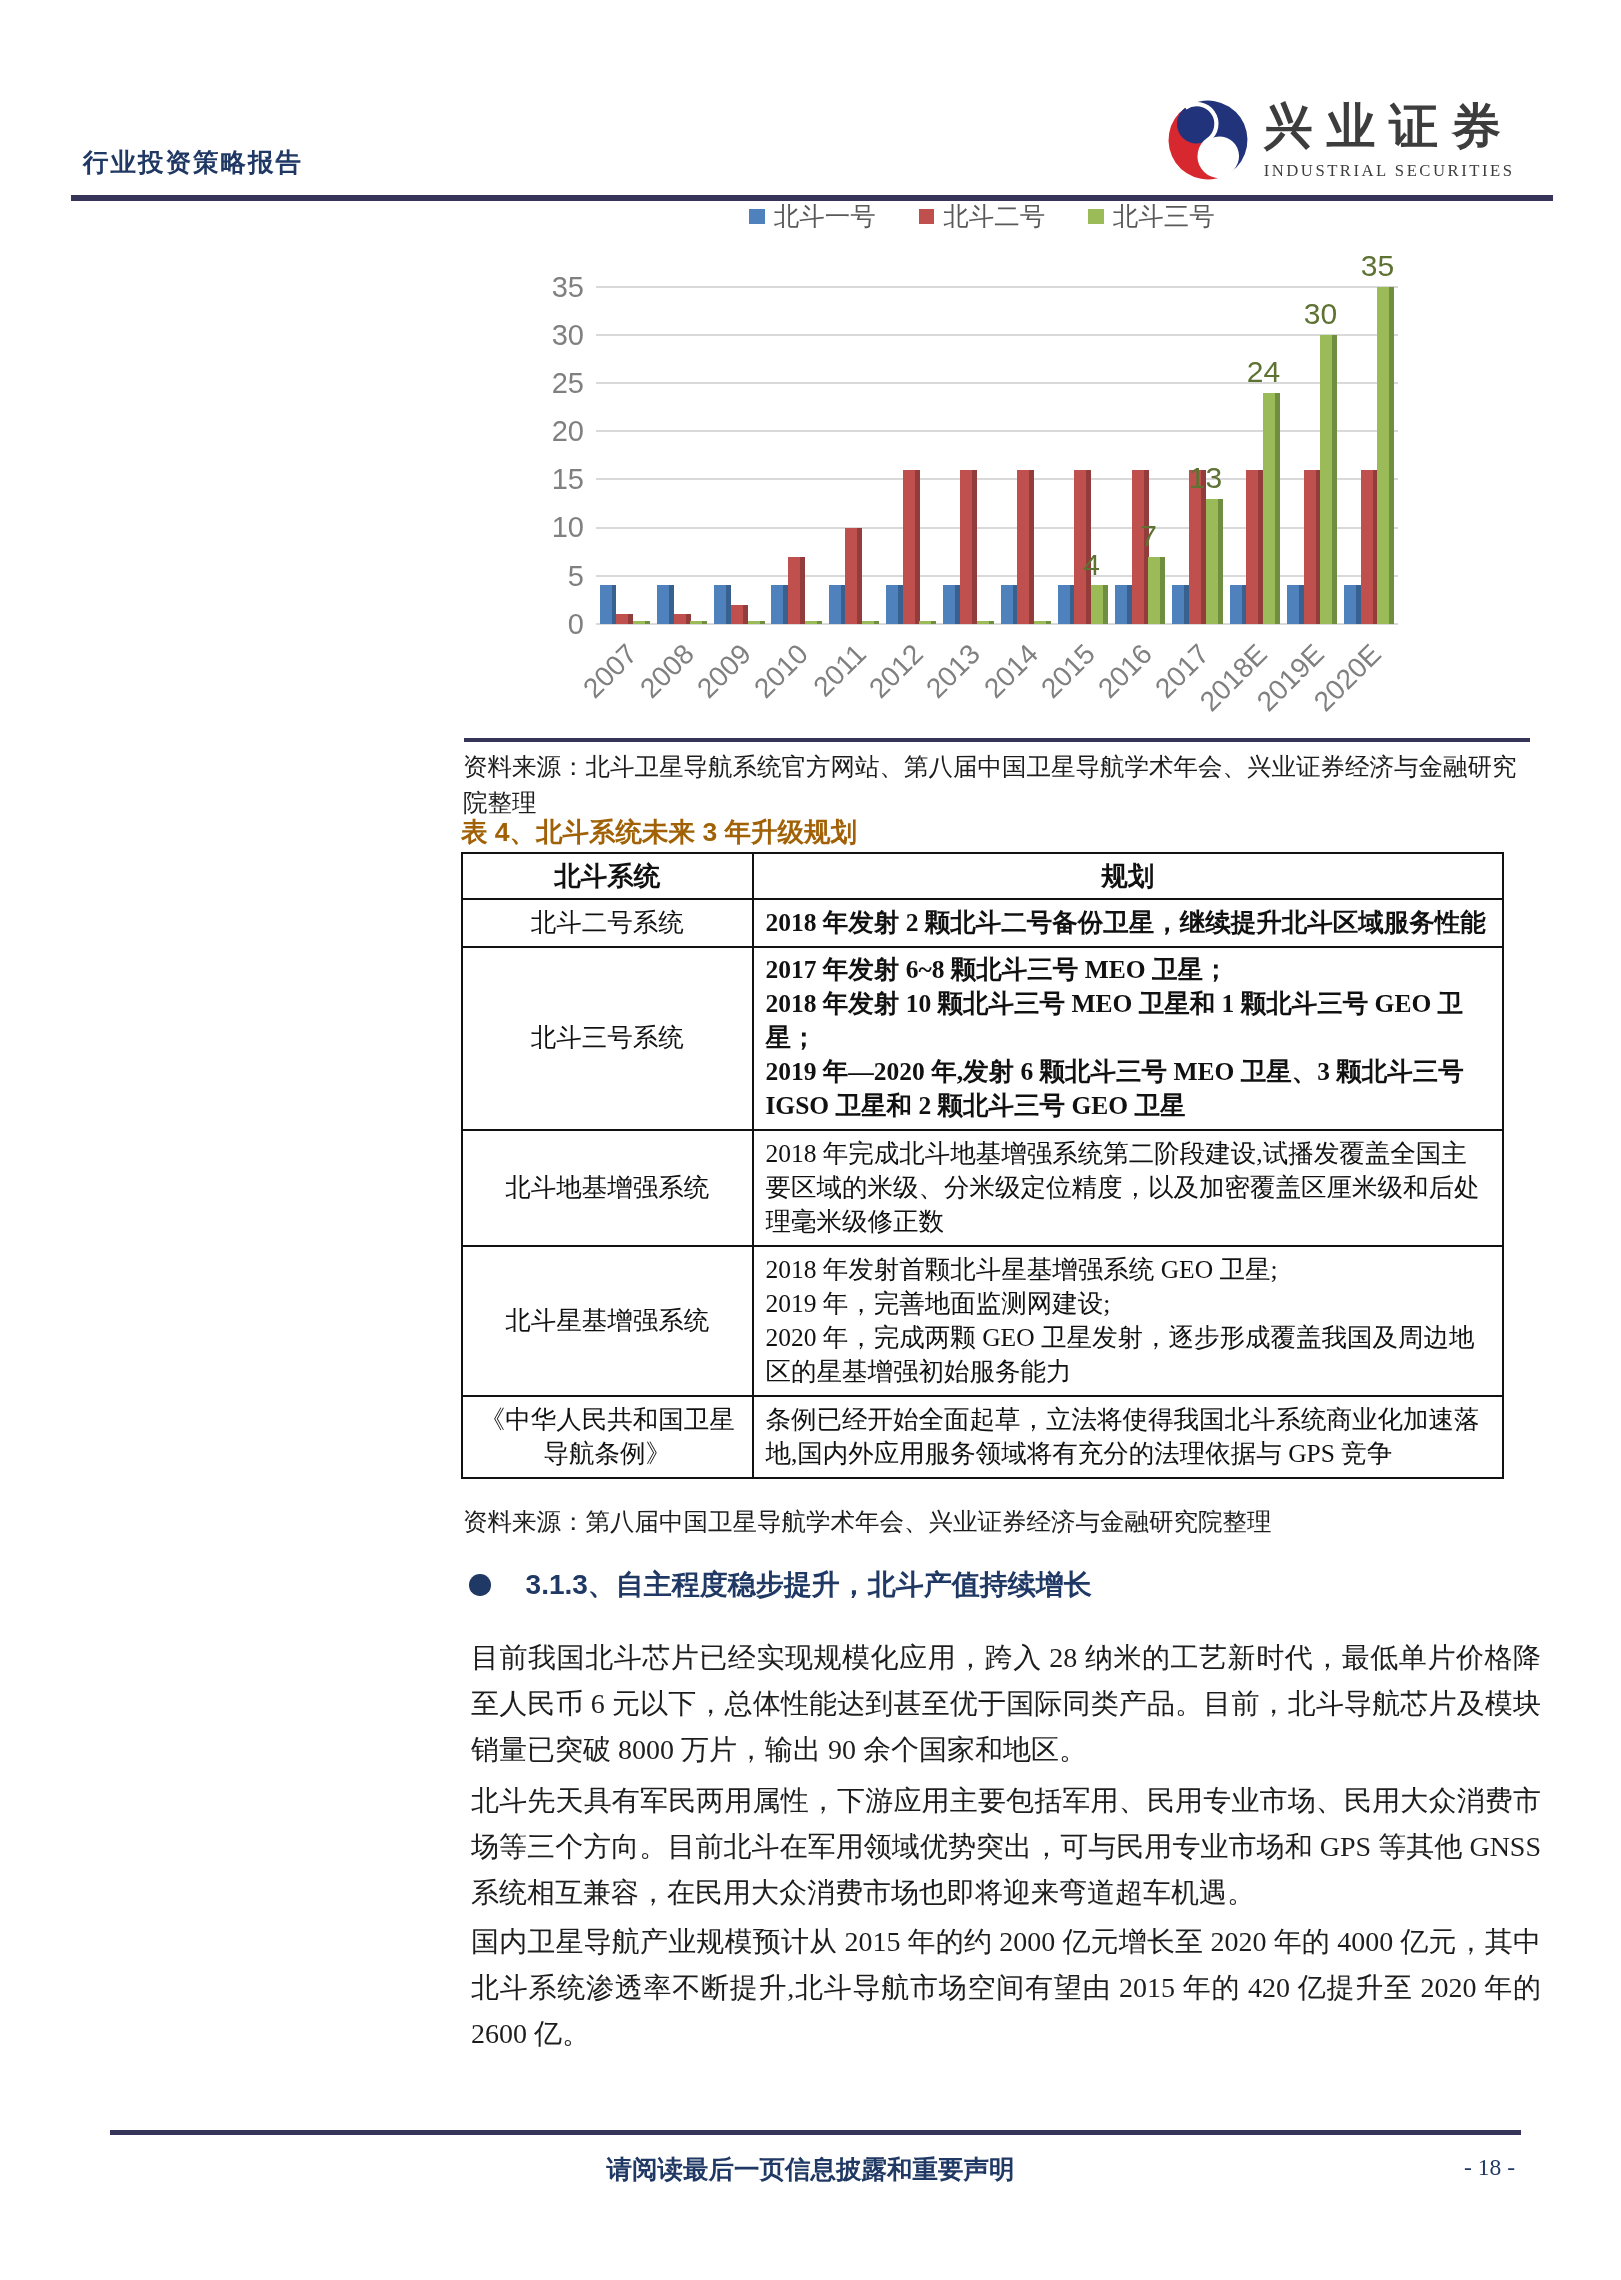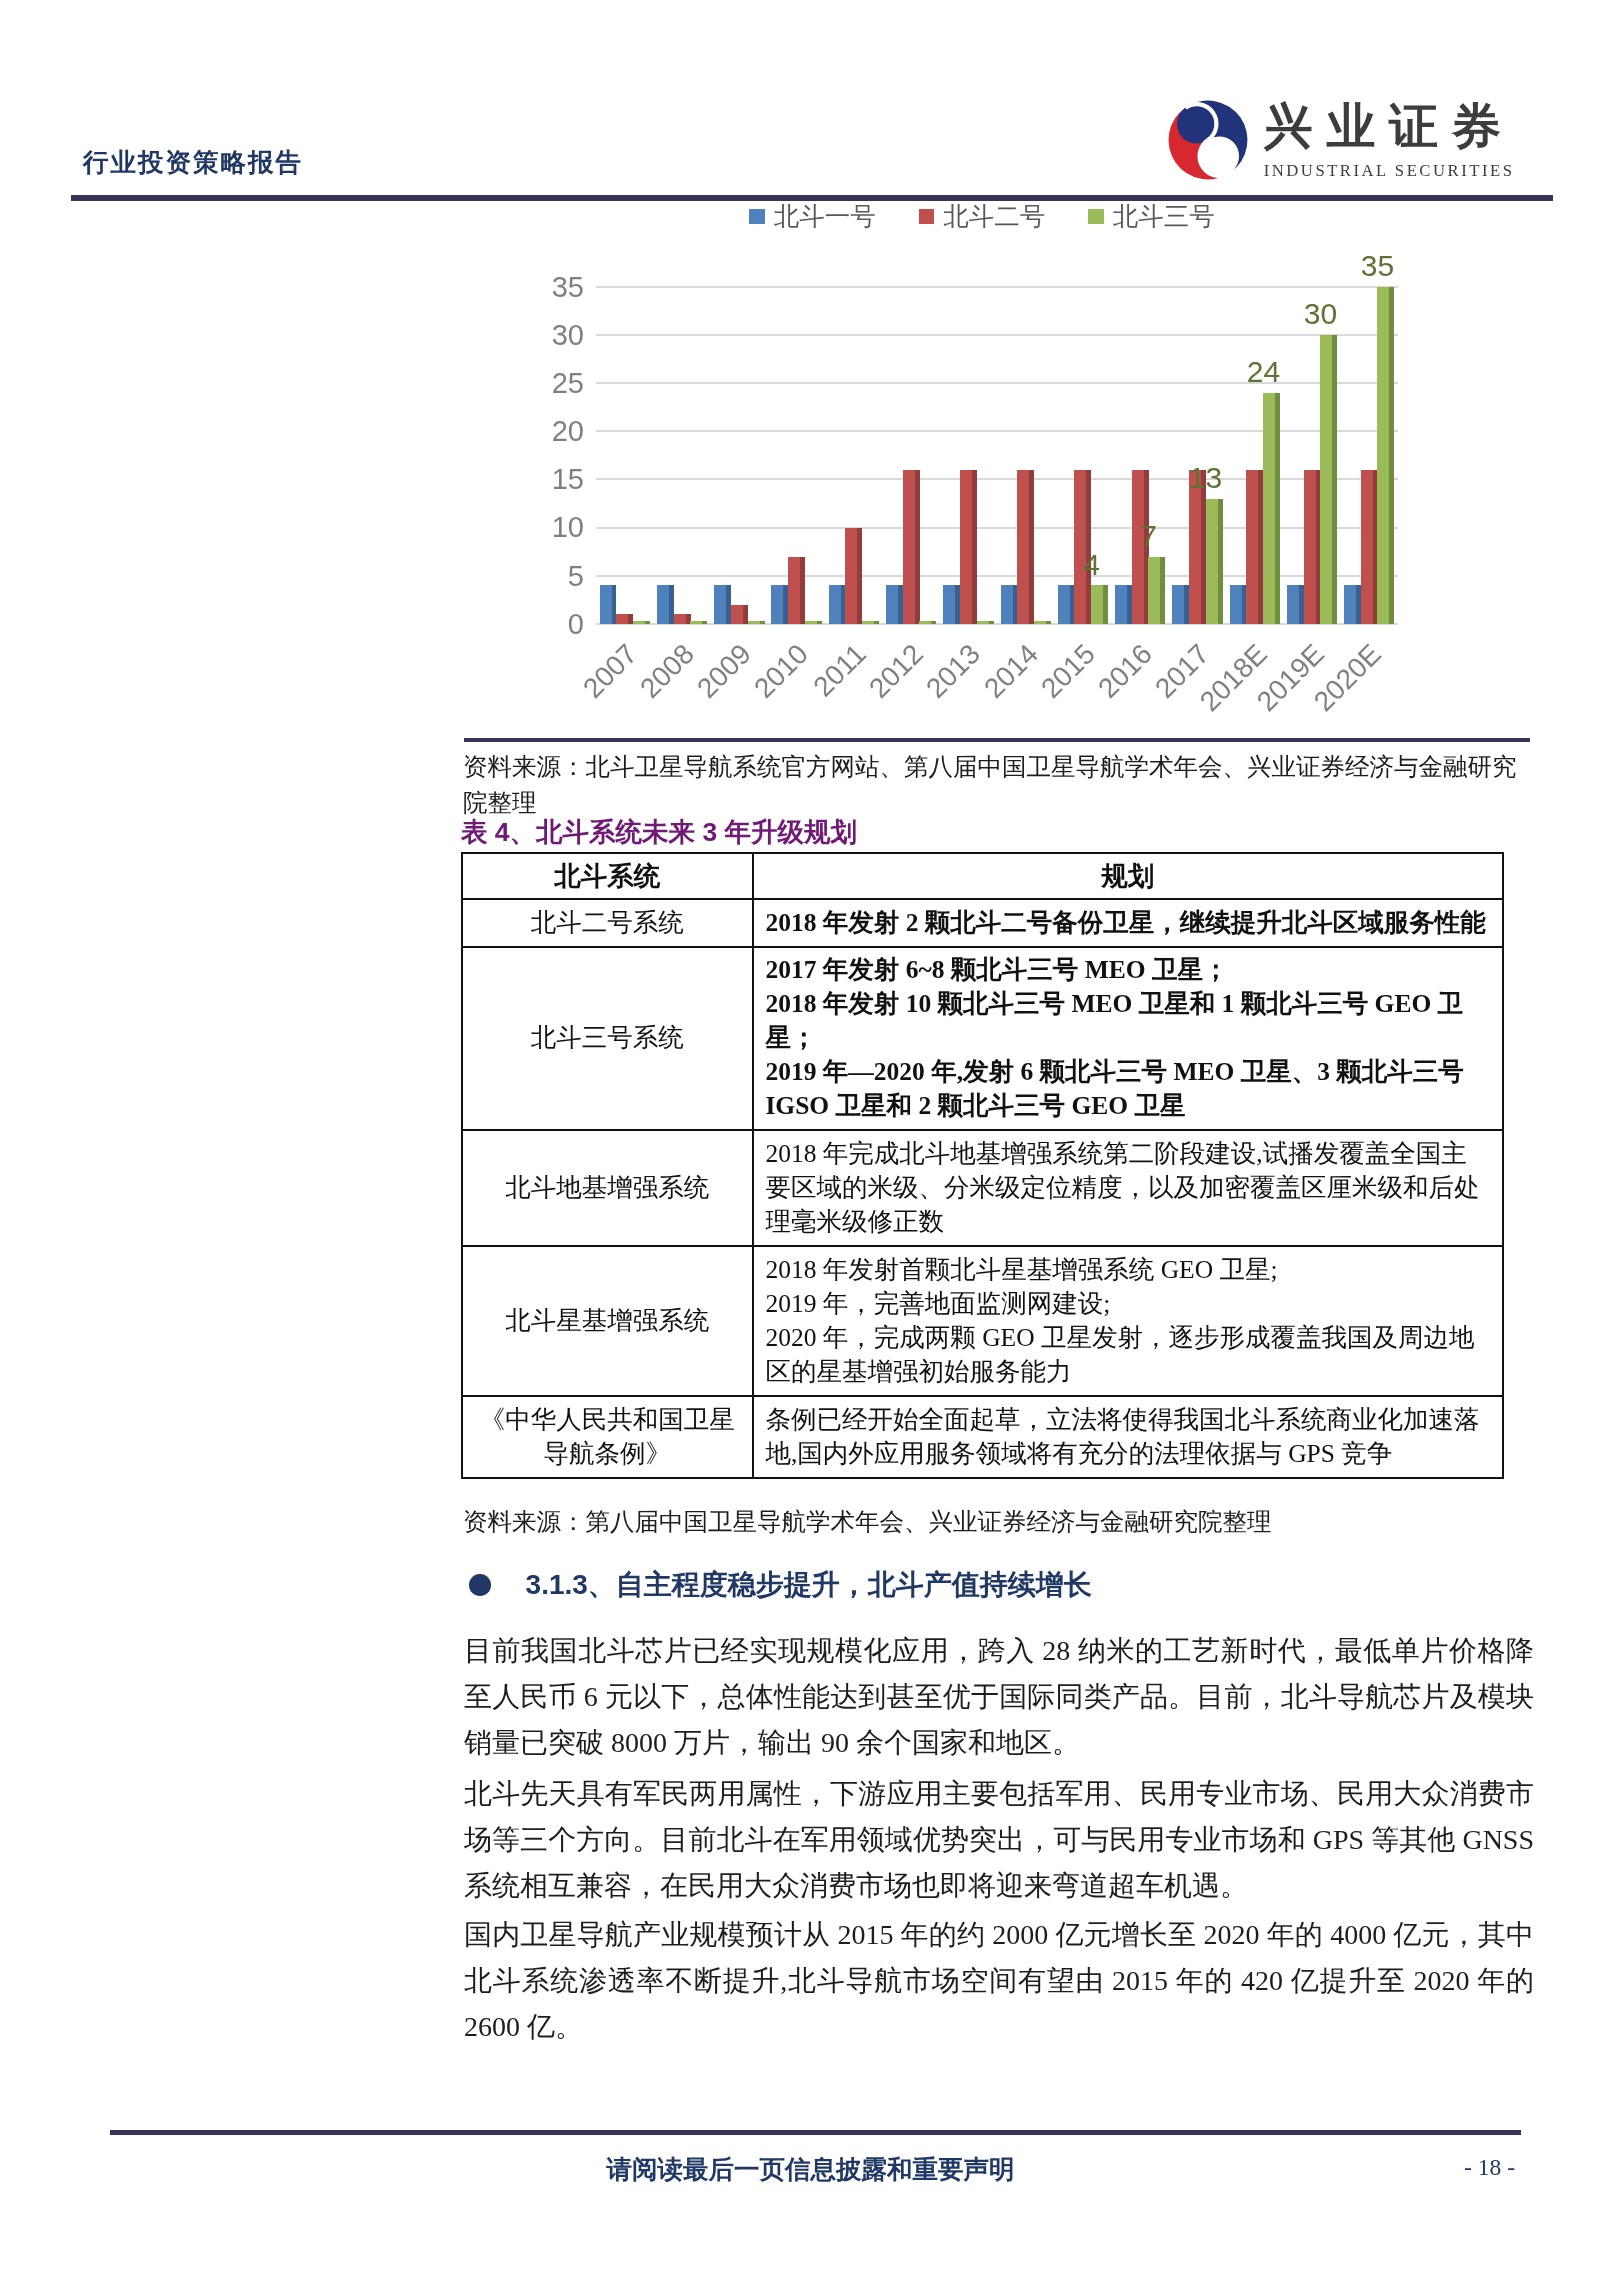--- a/index.html
+++ b/index.html
@@ -33,39 +33,39 @@
   .xtick{position:absolute;top:351px;width:94px;text-align:right;white-space:nowrap;
          font-family:"Liberation Sans",sans-serif;font-size:28px;color:#808080;
          transform:rotate(-45deg);transform-origin:100% 0;}
 
   .figure-rule{position:absolute;left:464px;top:738px;width:1066px;height:3.9px;background:#363459;}
 
   
   .source{position:absolute;left:463px;width:1068px;font-size:24.5px;line-height:36px;color:#1d1d1d;}
   .chart-source{top:749px;}
   .table-title{position:absolute;left:461px;top:814px;font-family:"Liberation Sans",sans-serif;
-               font-weight:bold;font-size:26.5px;color:#701a75;}
+               font-weight:bold;font-size:26.5px;color:#a16207;}
 
   
   table.plan{position:absolute;left:461px;top:852px;width:1043px;border-collapse:collapse;
              font-size:25.5px;line-height:34px;color:#111;}
   table.plan, table.plan td, table.plan th{border:2px solid #111;}
   table.plan{border-width:2.9px;}
   table.plan th{font-weight:bold;padding:4.9px 9.8px;font-size:26.5px;}
   table.plan td{padding:5.9px 11.8px;vertical-align:middle;}
   td.syscol{width:265px;text-align:center;}
   td.plancol.bold{font-weight:bold;}
   .table-source{top:1504px;}
 
   
   .section-heading{position:absolute;left:469px;top:1566px;font-family:"Liberation Sans",sans-serif;
                    font-weight:bold;font-size:28px;color:#1f3864;display:flex;align-items:center;gap:35px;}
   .bullet{width:21.6px;height:21.6px;border-radius:50%;background:#1f3864;display:inline-block;}
   .para{position:absolute;left:463px;width:1070px;font-size:28px;line-height:46px;
-        text-align:justify;color:#1d1d1d;margin:1px;}
+        text-align:justify;color:#1d1d1d;margin:8px;}
   #para-0{top:1627px;}
   #para-1{top:1770px;}
   #para-2{top:1911px;}
 
   
   .footer-rule{position:absolute;left:110px;top:2130px;width:1411px;height:4.9px;background:#363459;}
   .footer-text{position:absolute;left:0;top:2152px;width:1621px;text-align:center;
                font-family:"Liberation Sans",sans-serif;font-weight:bold;font-size:25.5px;color:#1f3864;}
   .page-num{position:absolute;right:106px;top:2154px;font-size:23.5px;color:#1f3864;}
 </style>

